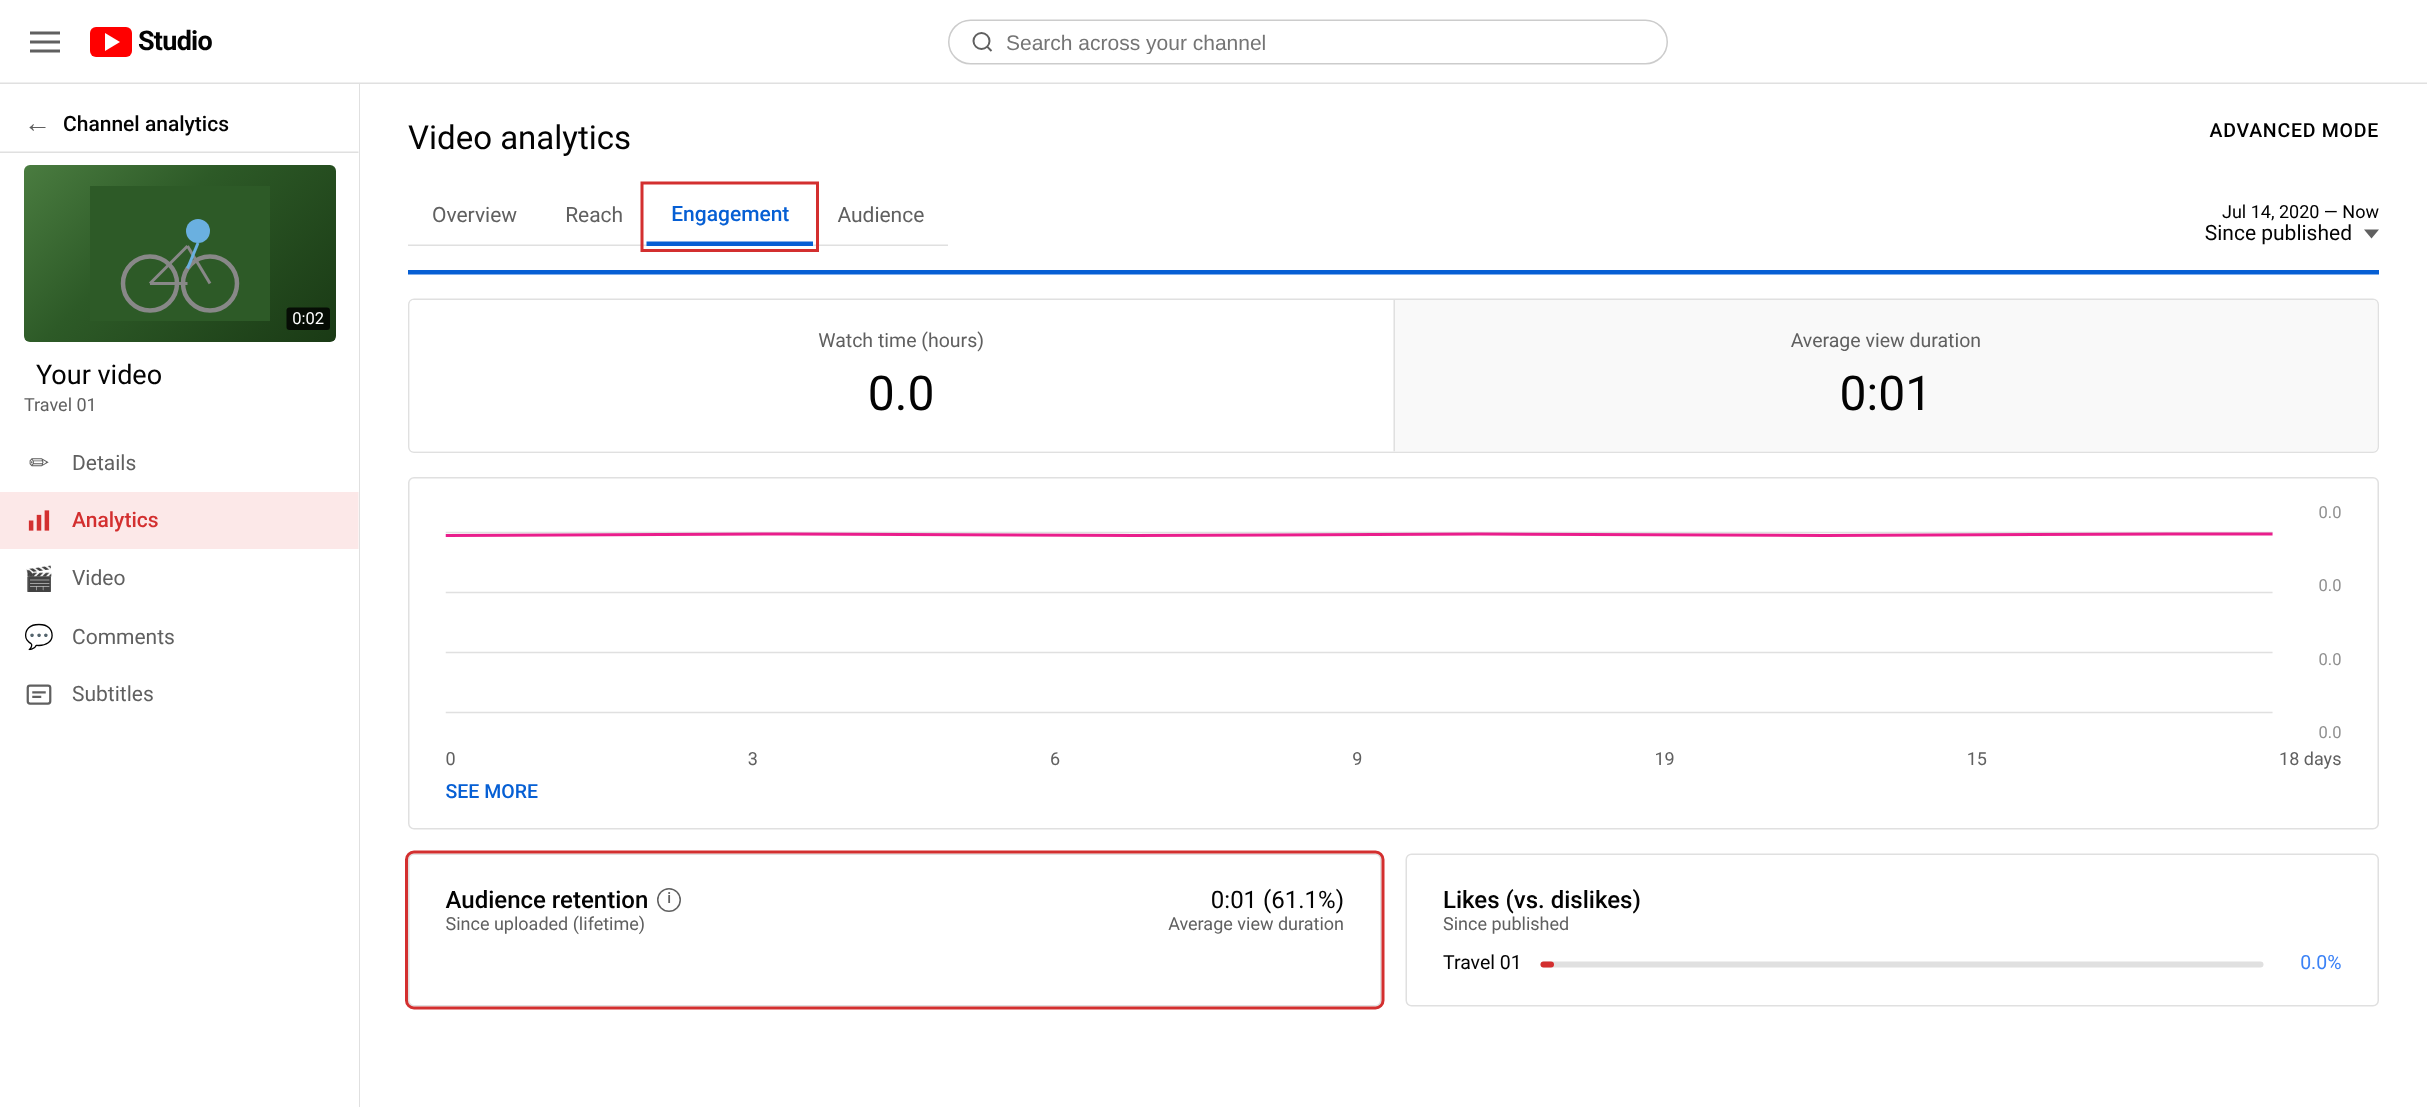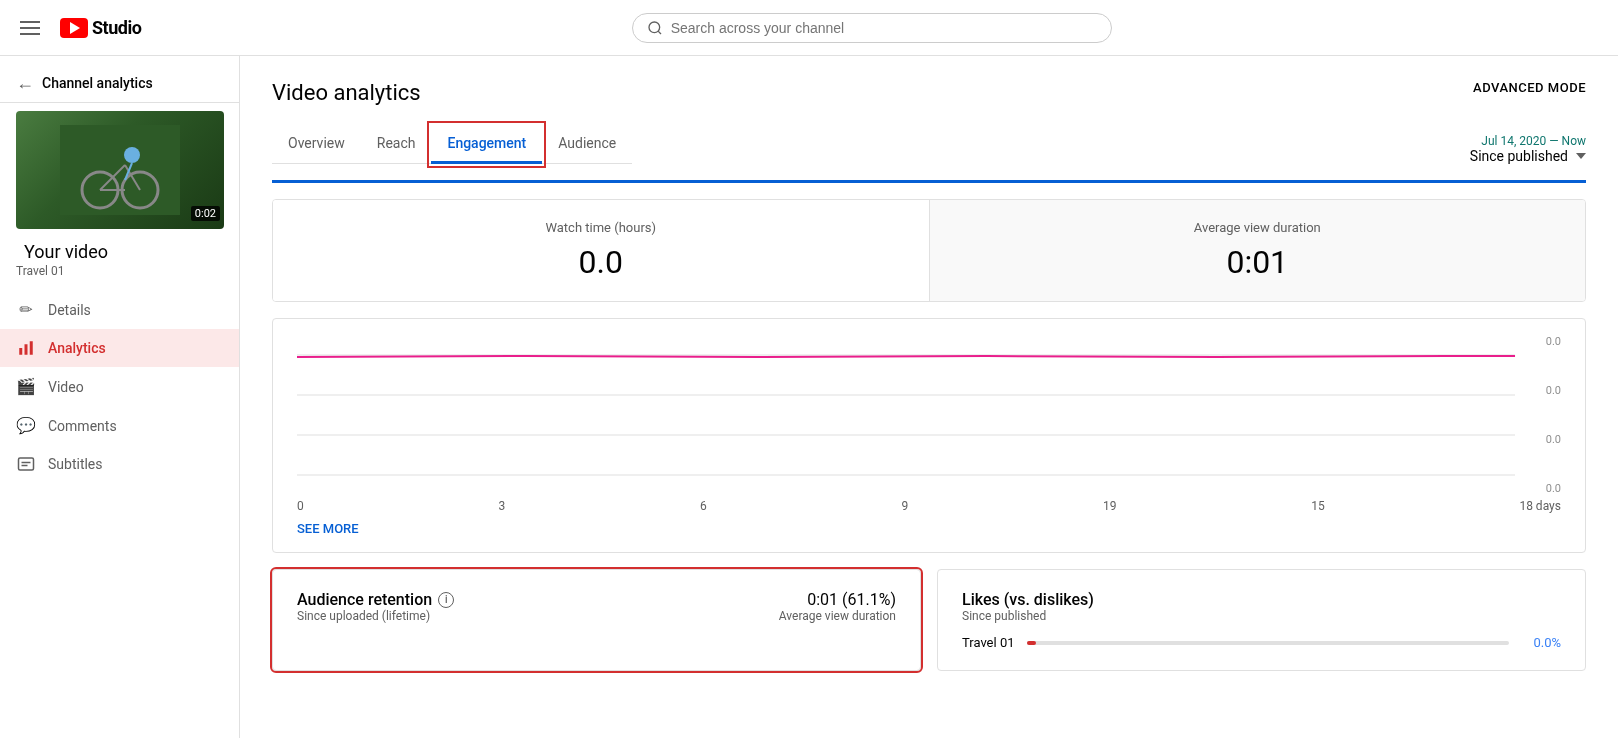--- a/index.html
+++ b/index.html
@@ -68,31 +68,31 @@
     .sidebar-nav-item.active .nav-icon { color: #ff0000; }
     .nav-icon { width: 20px; display: flex; justify-content: center; align-items: center; font-size: 16px; }
 
     
     .main { flex: 1; overflow-y: auto; padding: 24px 32px; background: #fff; }
     .main-header { display: flex; justify-content: space-between; align-items: flex-start; margin-bottom: 20px; }
     .page-title { font-size: 22px; font-weight: 400; color: #030303; }
     .advanced-mode-btn { color: #000000; font-size: 13px; font-weight: 500; cursor: pointer; text-transform: uppercase; letter-spacing: 0.5px; }
 
     
-    .tabs { display: flex; gap: 0; border-bottom: 1px solid #e0e0e0; margin-bottom: 0; }
+    .tabs { display: flex; gap: 0; border-bottom: 1px solid #e0e0e0; margin-bottom: 0; align-items: center; }
     .tab {
       padding: 10px 16px; font-size: 14px; color: #606060; cursor: pointer;
       border-bottom: 2px solid transparent; margin-bottom: -1px; position: relative;
     }
     .tab.active { color: #065fd4; border-bottom: 2px solid #065fd4; font-weight: 500; }
     .tab.active.highlighted { outline: 2px solid #d32f2f; outline-offset: 2px; }
 
     
     .date-range { text-align: right; font-size: 13px; color: #606060; }
-    .date-range-label { font-size: 12px; color: #0f766e; }
+    .date-range-label { font-size: 12px; color: #000000; }
     .date-range-value { display: flex; align-items: center; gap: 8px; justify-content: flex-end; font-size: 14px; color: #030303; cursor: pointer; }
     .date-range-dropdown { width: 0; height: 0; border-left: 5px solid transparent; border-right: 5px solid transparent; border-top: 6px solid #606060; }
 
     
     .stats-row { display: flex; border: 1px solid #e0e0e0; border-radius: 4px; margin-bottom: 16px; overflow: hidden; }
     .stat-card { flex: 1; padding: 20px 24px; background: #fff; }
     .stat-card.secondary { background: #f9f9f9; border-left: 1px solid #e0e0e0; }
     .stat-label { font-size: 13px; color: #606060; margin-bottom: 8px; text-align: center; }
     .stat-value { font-size: 32px; font-weight: 400; color: #030303; text-align: center; }
 

